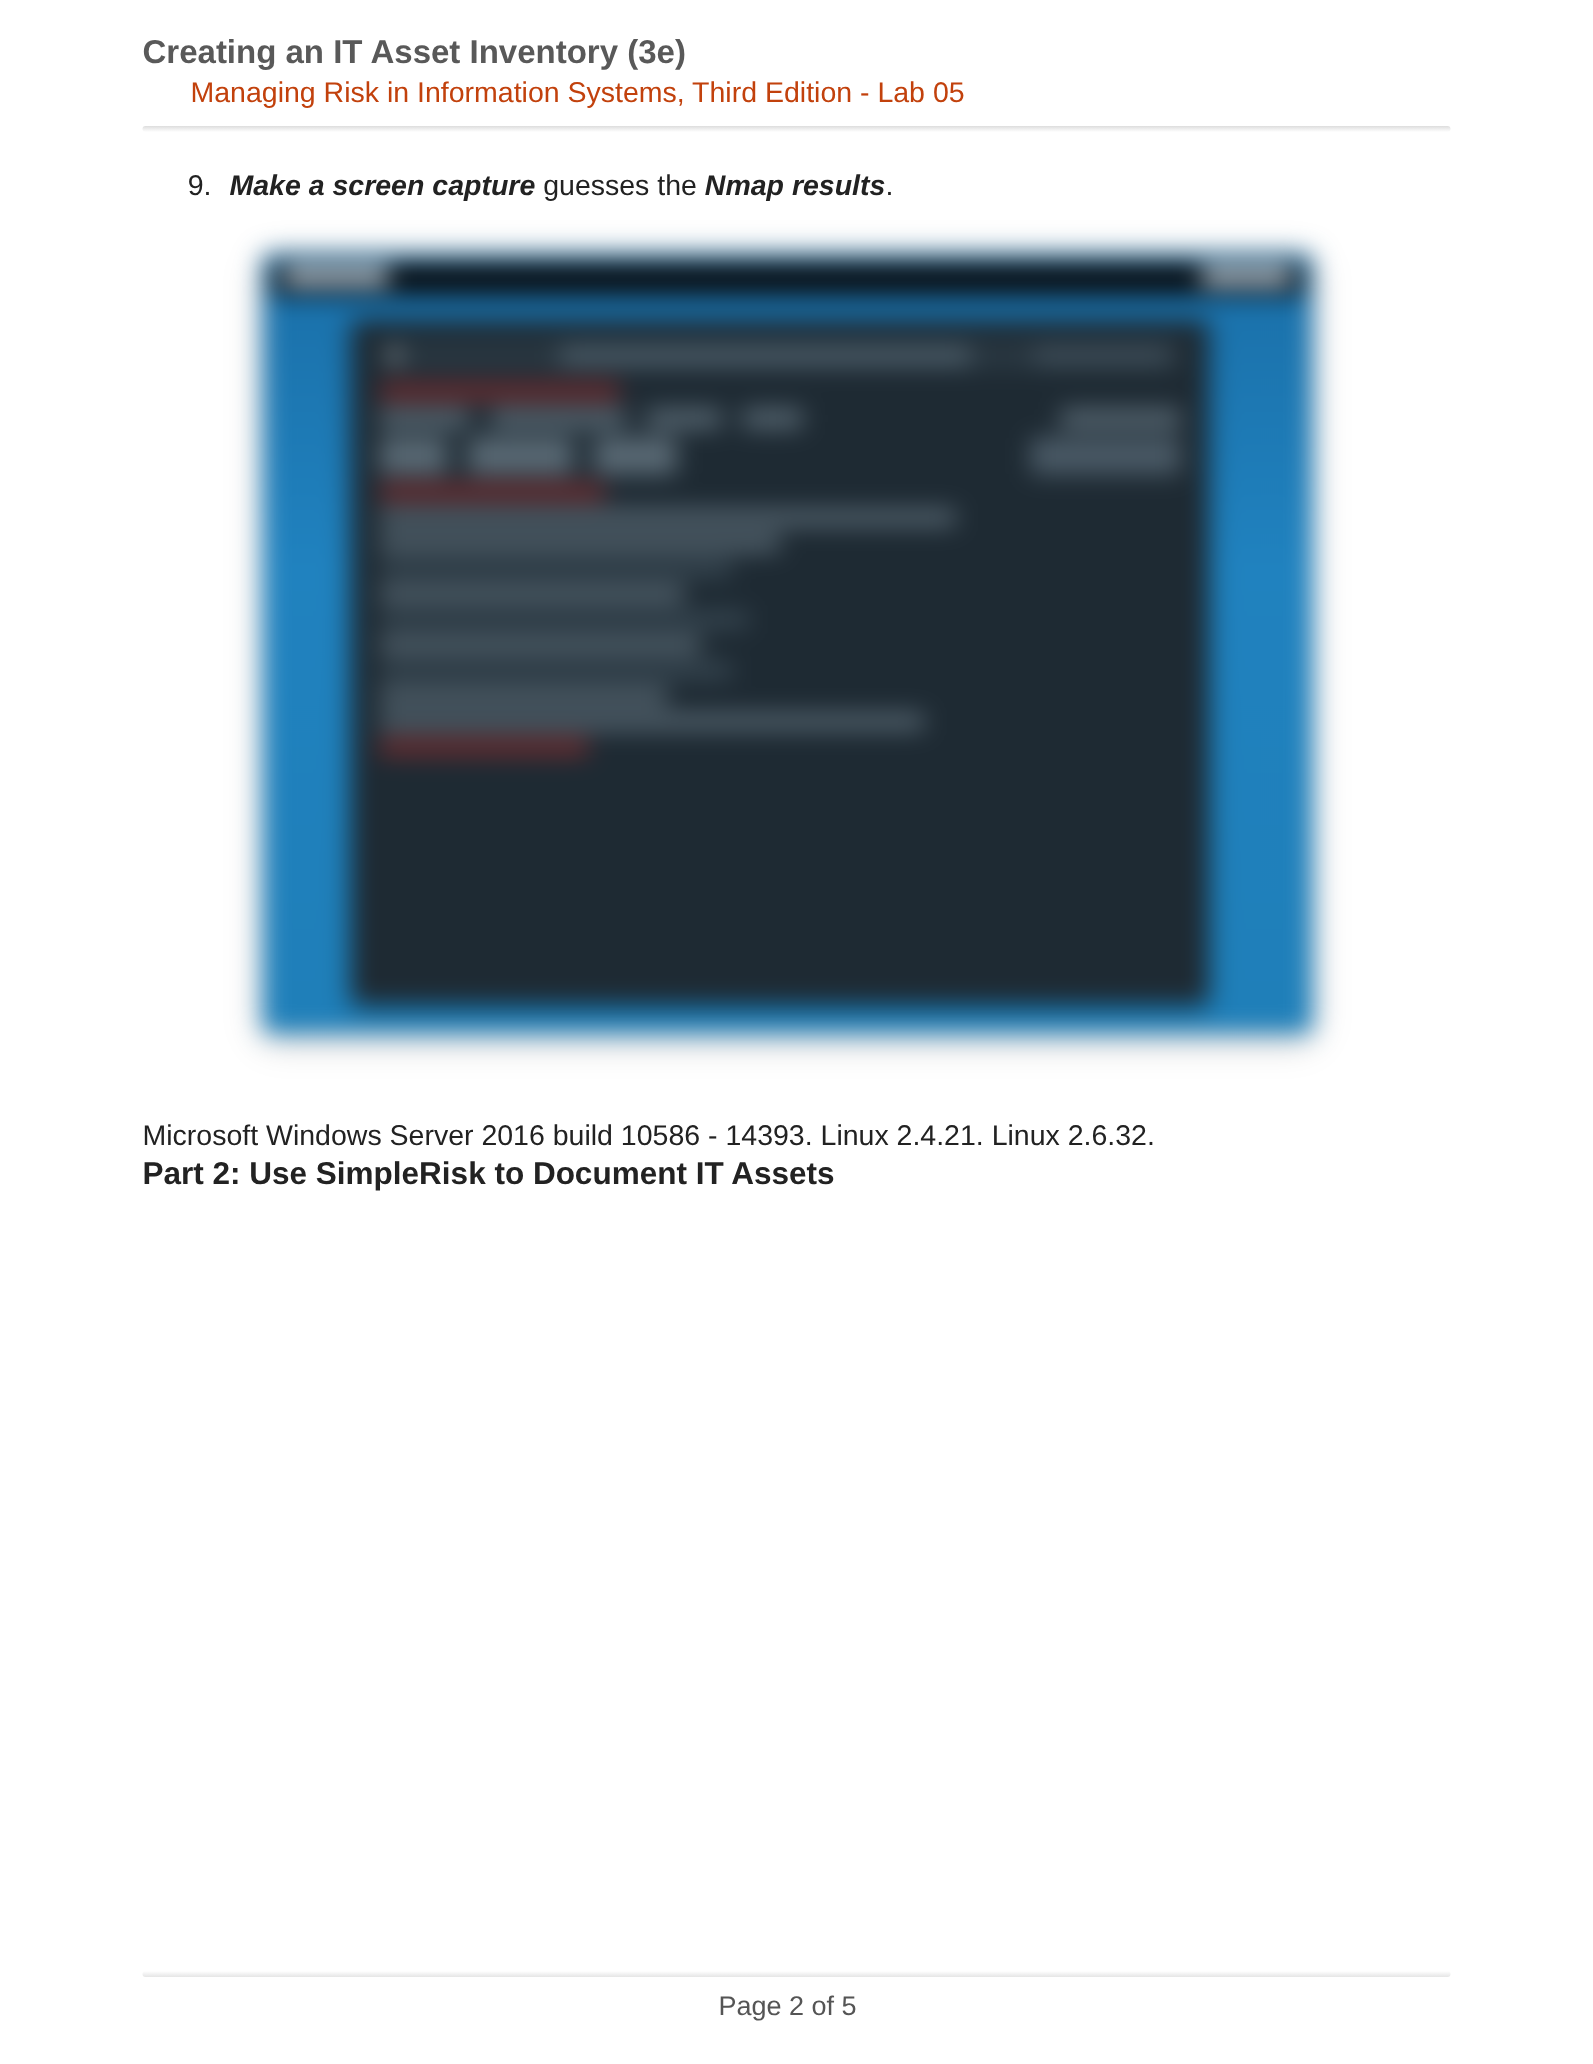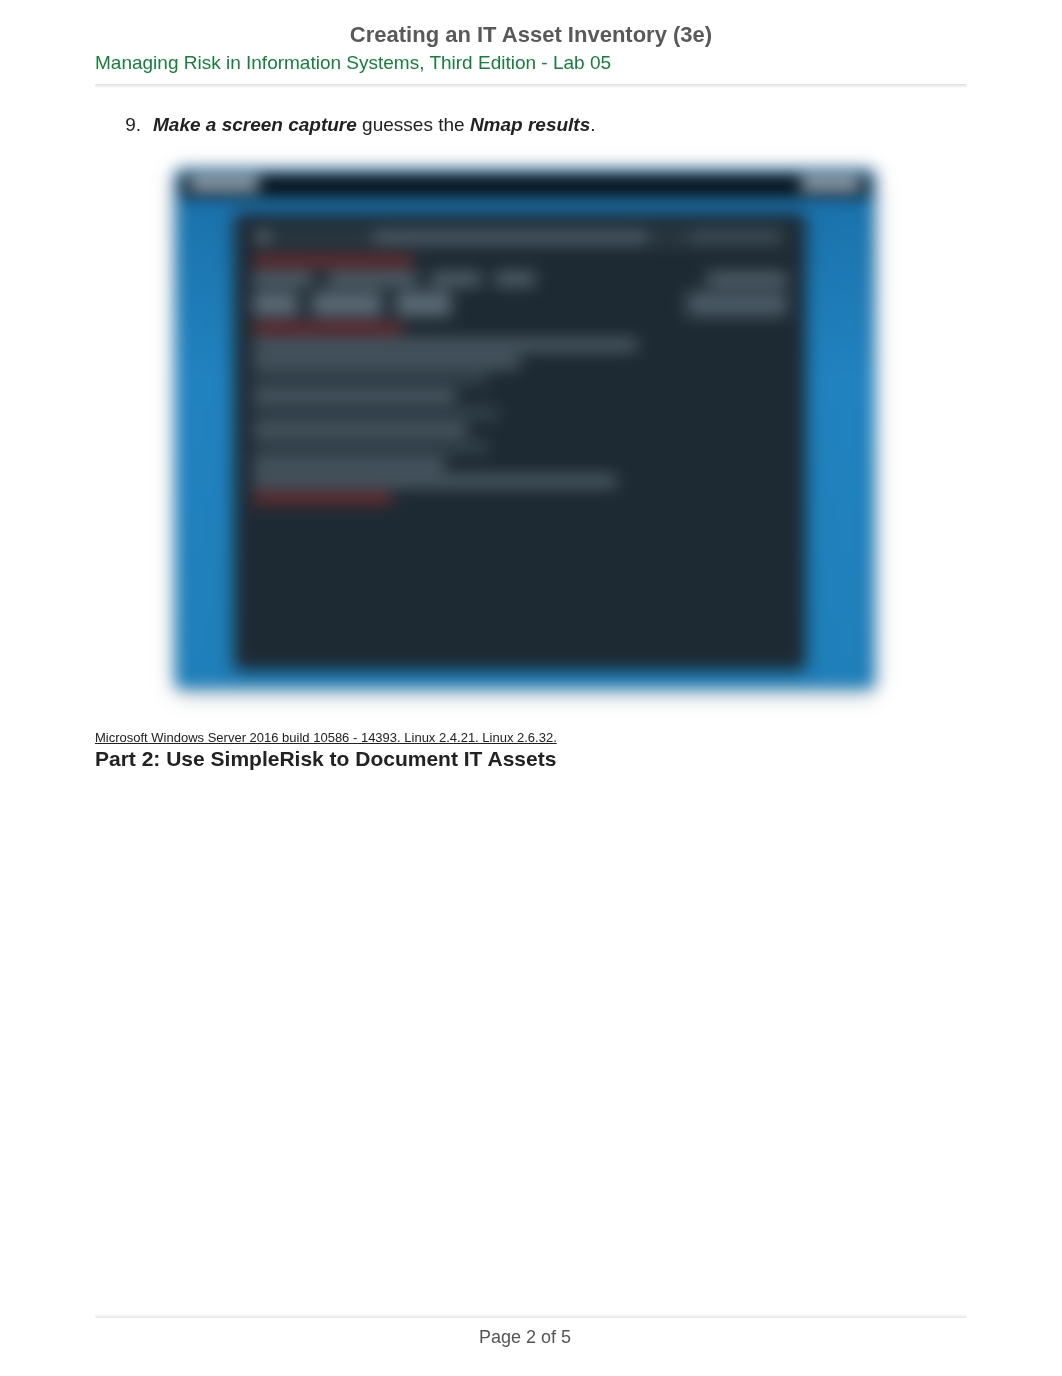--- a/index.html
+++ b/index.html
@@ -17,26 +17,26 @@
     }
     .page {
       padding: 22px 95px 0 95px;
       height: 100%;
       position: relative;
     }
     .header-title {
       font-size: 22px;
       font-weight: bold;
       color: #595959;
-      text-align: center;
     }
     .header-subtitle {
       font-size: 19px;
-      color: #15803d;
+      color: #c2410c;
       margin-top: 4px;
+      margin-left: 32px;
     }
     .header-rule {
       margin-top: 10px;
       height: 4px;
       background: linear-gradient(to bottom, #ddd 0%, #fff 100%);
       border-radius: 2px;
     }
     .list-item {
       display: flex;
       margin-top: 24px;
@@ -148,24 +148,23 @@
       display: flex;
       gap: 14px;
       margin: 7px 0;
     }
     .seg {
       height: 12px;
       border-radius: 2px;
       background: #5a6a75;
     }
     .paragraph {
-      font-size: 13px;
-      margin-top: 40px;
+      font-size: 19px;
+      margin-top: 56px;
       line-height: 1.4;
-      text-decoration: underline;
     }
     .part-heading {
       font-size: 21px;
       font-weight: bold;
     }
     .footer-rule {
       position: absolute;
       left: 95px;
       right: 95px;
       bottom: 58px;

